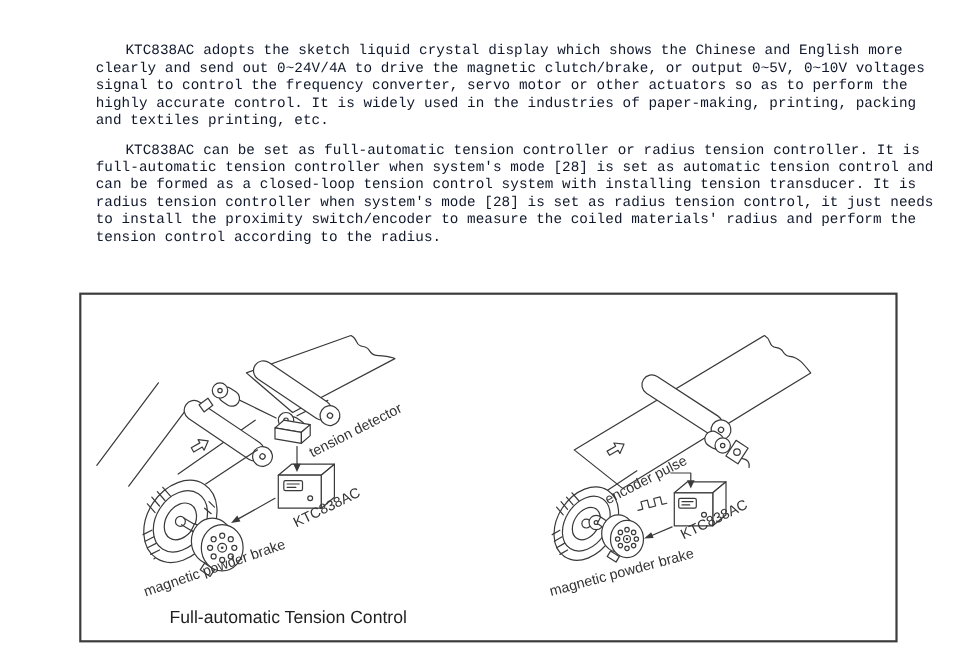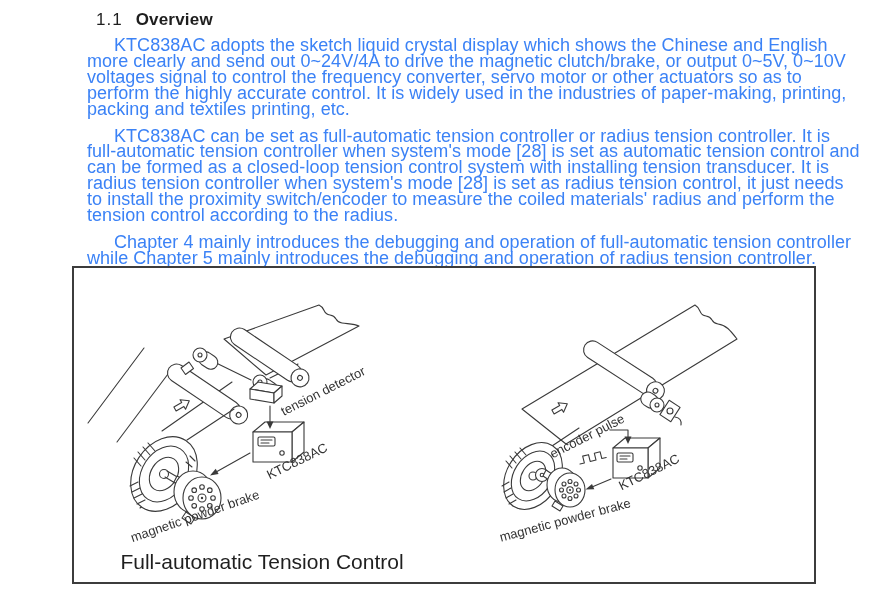--- a/index.html
+++ b/index.html
@@ -2,43 +2,39 @@
 <html><head>
 <meta charset="utf-8">
 <style>
   html,body{margin:0;padding:0;background:#ffffff;}
   .page{position:relative;width:880px;height:607px;background:#ffffff;overflow:hidden;
         font-family:"Liberation Sans","DejaVu Sans",sans-serif;color:#232323;}
   .heading{position:absolute;left:96px;top:10px;font-size:17px;color:#1e1e1e;}
   .heading .hnum{font-weight:400;margin-right:13px;letter-spacing:1px;}
   .heading .htitle{font-weight:700;letter-spacing:0.2px;}
   .bodytext{position:absolute;left:87px;top:38px;width:774px;}
-  .bodytext p{margin:0 0 11px 0;font-size:18px;line-height:15.9px;text-indent:27px;
-              color:#3b82f6;letter-spacing:0.05px;}
+  .bodytext p{margin:0 0 11px 0;font-size:13px;line-height:15.9px;text-indent:27px;
+              color:#0f172a;letter-spacing:0.05px;font-family:Liberation Mono, monospace;}
   .figure{position:absolute;left:72px;top:266px;width:740px;height:314px;
           border:2px solid #3c3c3c;background:#ffffff;}
   .figure svg{position:absolute;left:0;top:0;}
   .dlabel{position:absolute;white-space:nowrap;font-size:13px;color:#333333;
           transform-origin:center center;}
-  .caption{position:absolute;white-space:nowrap;font-size:21px;color:#1f1f1f;
+  .caption{position:absolute;white-space:nowrap;font-size:16px;color:#1f1f1f;
            transform:translate(-50%,-50%);}
 </style>
 </head>
 <body>
 
 <div class="page">
 
-  <div class="heading">
-    <span class="hnum">1.1</span><span class="htitle">Overview</span>
-  </div>
 
   <div class="bodytext">
     <p>KTC838AC adopts the sketch liquid crystal display which shows the Chinese and English more clearly and send out 0~24V/4A to drive the magnetic clutch/brake, or output 0~5V, 0~10V voltages signal to control the frequency converter, servo motor or other actuators so as to perform the highly accurate control. It is widely used in the industries of paper-making, printing, packing and textiles printing, etc.</p>
     <p>KTC838AC can be set as full-automatic tension controller or radius tension controller. It is full-automatic tension controller when system's mode [28] is set as automatic tension control and can be formed as a closed-loop tension control system with installing tension transducer. It is radius tension controller when system's mode [28] is set as radius tension control, it just needs to install the proximity switch/encoder to measure the coiled materials' radius and perform the tension control according to the radius.</p>
-    <p>Chapter 4 mainly introduces the debugging and operation of full-automatic tension controller while Chapter 5 mainly introduces the debugging and operation of radius tension controller.</p>
   </div>
 
   <div class="figure">
     <svg width="740" height="314" viewBox="0 0 740 314">
       <g stroke="#3a3a3a" stroke-width="1.1" fill="none" stroke-linecap="round" stroke-linejoin="round">
 
         <g>
 
           <g>
             <path d="M150,71 L245,37 C252,40 248,46 256,47 C264,48 260,54 268,55 C276,56 281,56 285,58 L192,107 Z" fill="#ffffff"></path>

